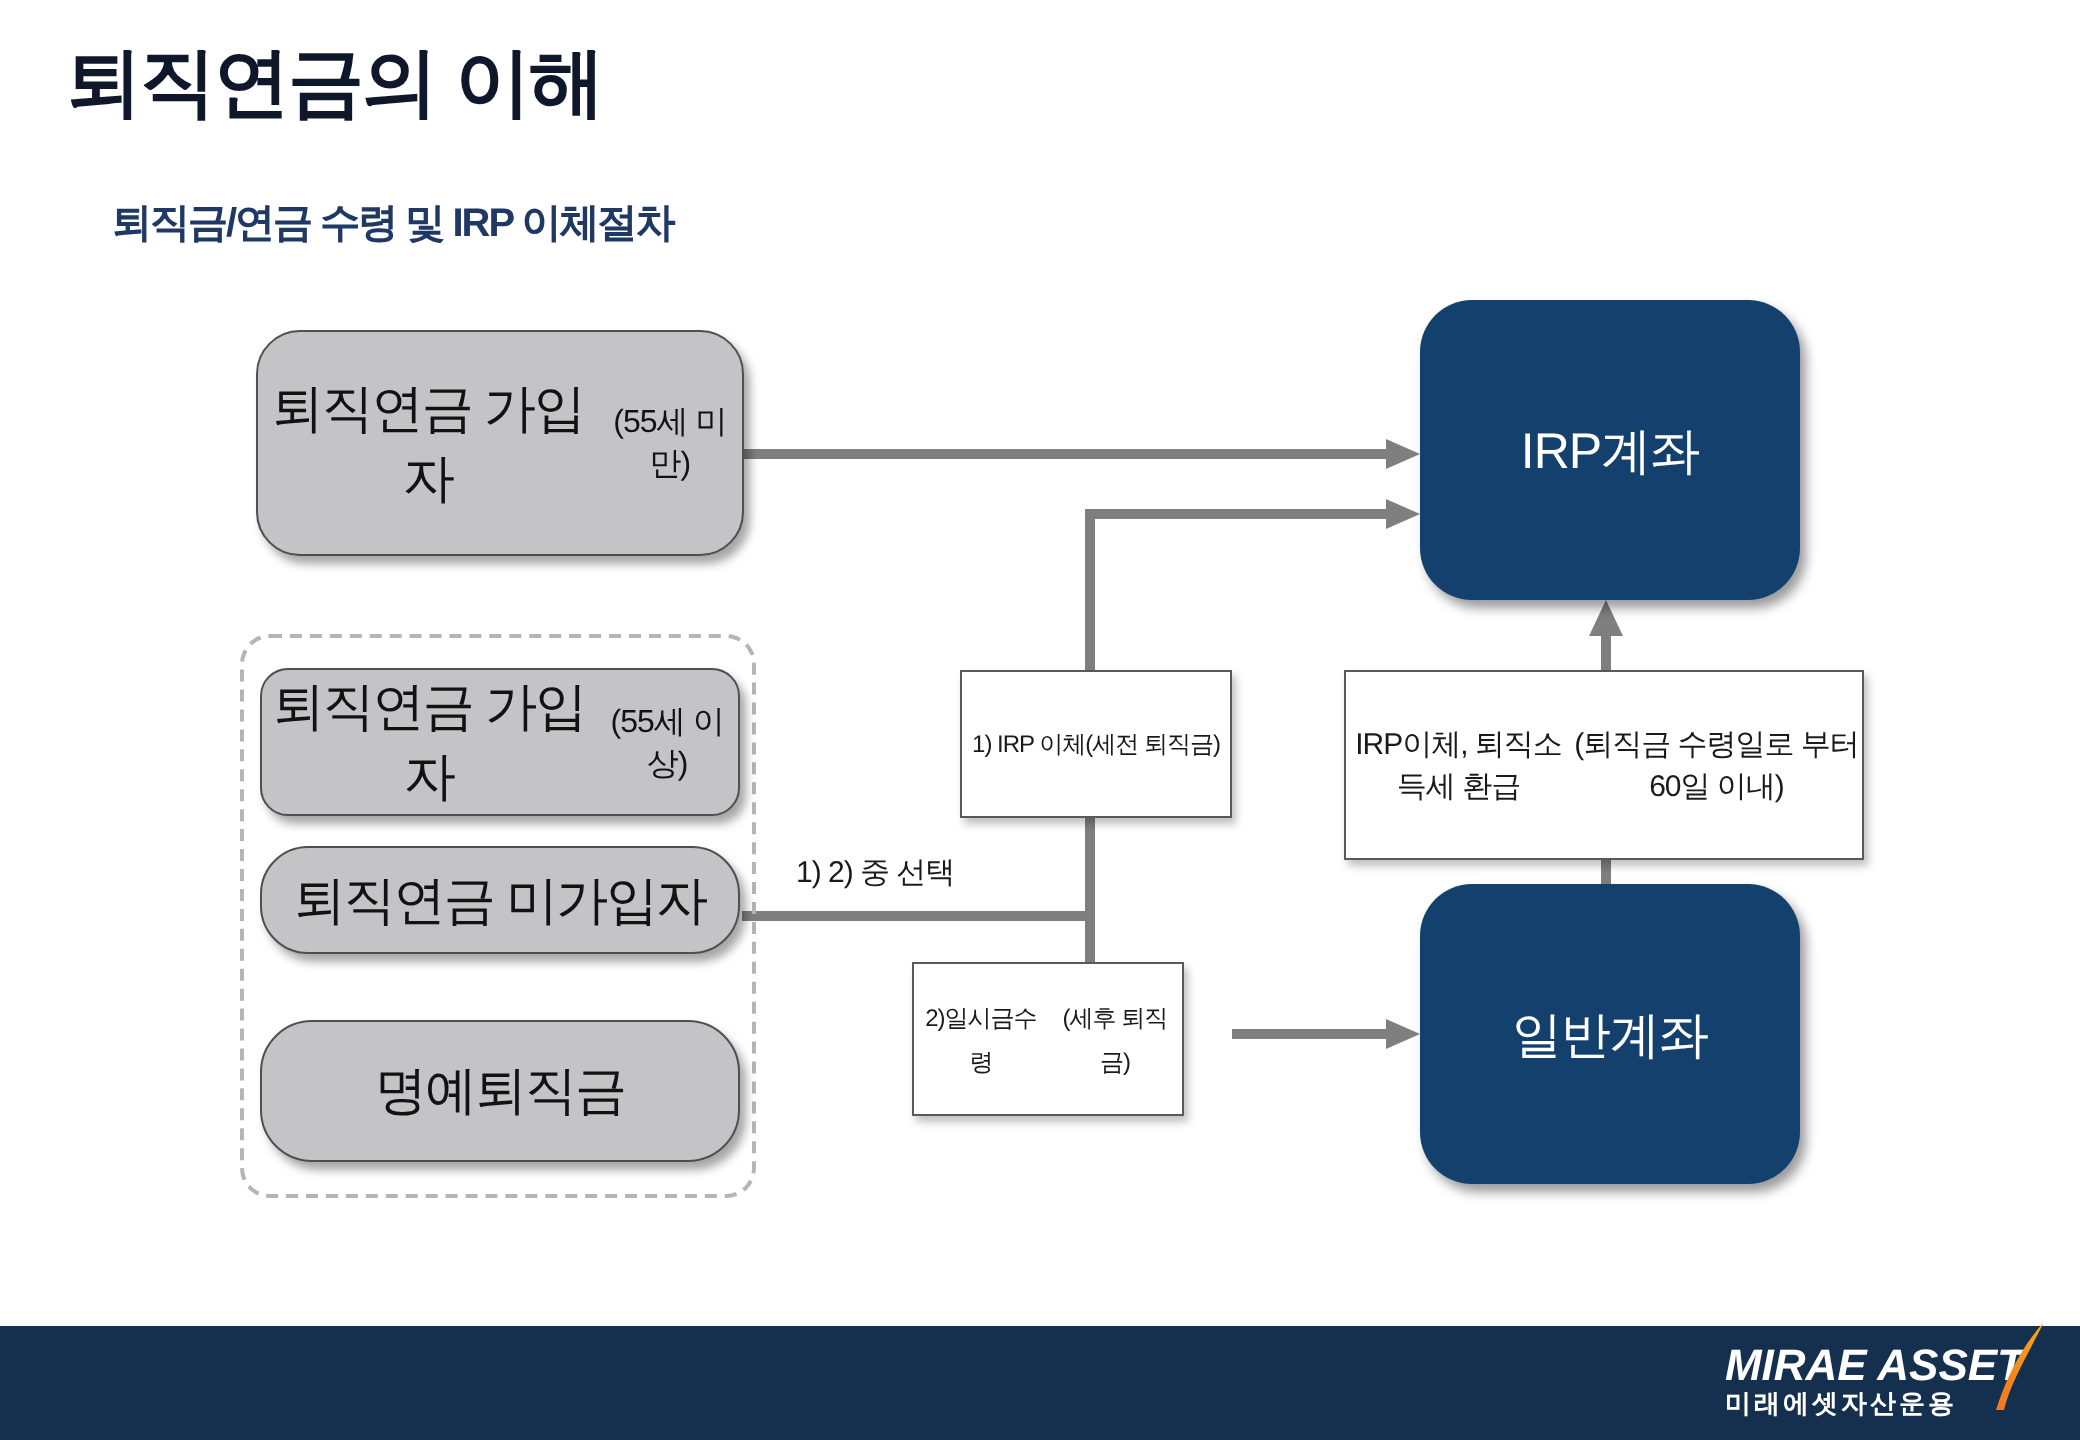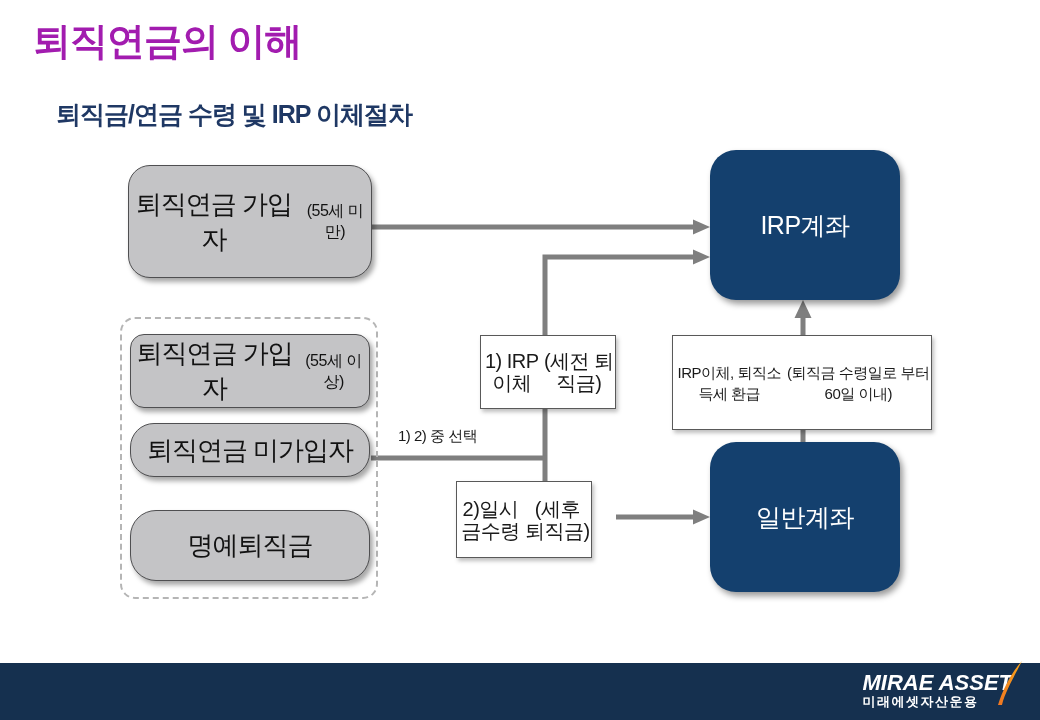--- a/index.html
+++ b/index.html
@@ -13,27 +13,27 @@
     background: #ffffff;
     overflow: hidden;
     margin: 0 auto;
   }
 
   .page-title {
     position: absolute;
     left: 33px; top: 16px;
     font-size: 38px;
     font-weight: bold;
-    color: #a21caf;
+    color: #0f172a;
     letter-spacing: -1px;
   }
   .page-subtitle {
     position: absolute;
     left: 56px; top: 98px;
-    font-size: 25px;
+    font-size: 20px;
     font-weight: bold;
     color: #1F3864;
     letter-spacing: -1px;
   }
 
   
   .connectors {
     position: absolute;
     left: 0; top: 0;
     width: 1040px; height: 720px;
@@ -66,21 +66,21 @@
     border-radius: 15px;
     z-index: 1;
     background: transparent;
   }
 
   .white-box {
     background: #ffffff;
     border: 1px solid #595959;
     box-shadow: 2px 3px 4px rgba(0,0,0,0.25);
     color: #1a1a1a;
-    font-size: 20px;
+    font-size: 12px;
     line-height: 22px;
     letter-spacing: -0.5px;
   }
   .box-irp-transfer { left: 480px; top: 335px; width: 136px; height: 74px; }
   .box-lump-sum     { left: 456px; top: 481px; width: 136px; height: 77px; }
   .box-refund       { left: 672px; top: 335px; width: 260px; height: 95px; font-size: 15px; line-height: 21px; }
 
   .navy-box {
     background: #14406E;
     border-radius: 26px;

